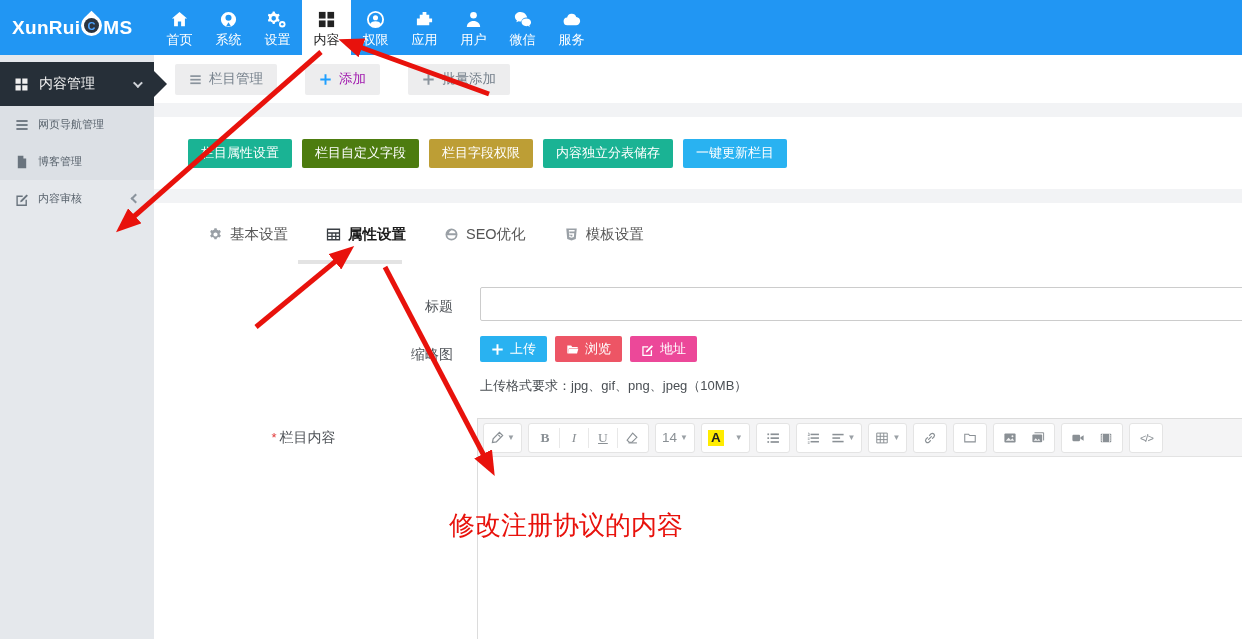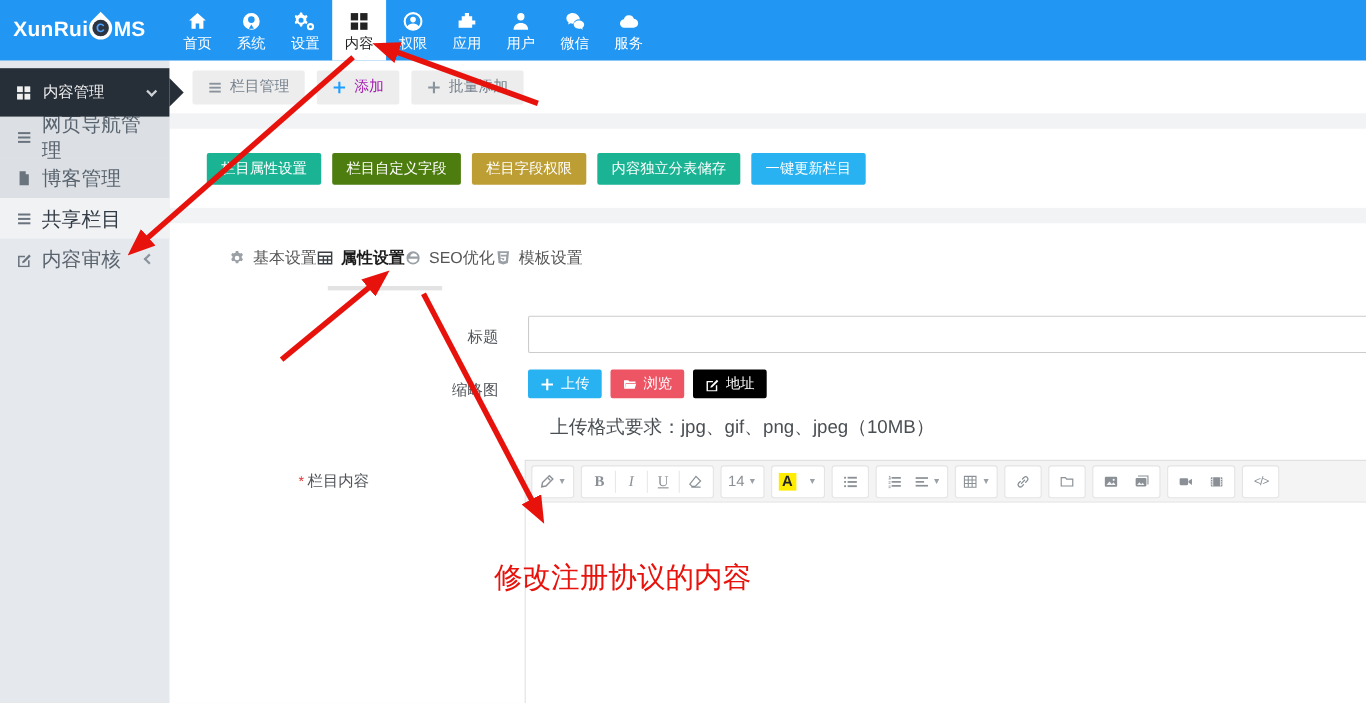--- a/index.html
+++ b/index.html
@@ -23,58 +23,58 @@
   .nav-item.active { background:#fff; color:#222; }
   .nav-item.active svg { fill:#222; }
 
   
   .sidebar { position:absolute; top:55px; left:0; width:154px; bottom:0; background:#e5e8ec; z-index:5; }
   .side-header { margin-top:7px; height:44px; background:#262f38; color:#f0f0f0; display:flex; align-items:center; gap:10px; padding:0 14px; font-size:14px; position:relative; cursor:pointer; }
   .side-header svg { width:15px; height:15px; fill:#f0f0f0; }
   .side-header .chev { margin-left:auto; width:7px; height:7px; border-right:2px solid #cfd3d8; border-bottom:2px solid #cfd3d8; transform:rotate(45deg) translateY(-2px); }
   .side-header::after { content:""; position:absolute; right:-13px; top:9px; width:0; height:0;
                         border-left:13px solid #262f38; border-top:13px solid transparent; border-bottom:13px solid transparent; }
-  .side-item { height:37px; display:flex; align-items:center; gap:9px; padding:0 15px; background:#dce0e5; color:#59636d; font-size:18px; cursor:pointer; }
+  .side-item { height:37px; display:flex; align-items:center; gap:9px; padding:0 15px; background:#dce0e5; color:#59636d; font-size:11px; cursor:pointer; }
   .side-item svg { width:14px; height:14px; fill:#6a747e; }
   .side-item.active { background:#f0f2f4; color:#333c46; }
   .side-item.toplevel { background:transparent; }
   .side-item .chevL { margin-left:auto; width:7px; height:7px; border-right:2px solid #8b949d; border-bottom:2px solid #8b949d; transform:rotate(135deg); }
 
   
-  .toolbar-row { position:absolute; left:154px; top:55px; right:0; height:48px; background:#fff; display:flex; align-items:center; gap:11px; padding-left:21px; }
+  .toolbar-row { position:absolute; left:154px; top:55px; right:0; height:48px; background:#fff; display:flex; align-items:center; gap:28px; padding-left:21px; }
   .tool-btn { height:31px; background:#ededee; border-radius:2px; display:flex; align-items:center; gap:7px; padding:0 14px; font-size:13.5px; color:#76818c; cursor:pointer; }
   .tool-btn svg { width:13px; height:13px; fill:#8a939c; }
   .tool-btn.add { color:#a21caf; }
   .tool-btn.add svg { fill:#1e9fff; }
 
   
   .buttons-panel { position:absolute; left:154px; top:117px; right:0; height:72px; background:#fff; display:flex; align-items:center; gap:10px; padding-left:34px; }
   .cbtn { height:29px; border-radius:2px; color:#fff; font-size:13px; display:flex; align-items:center; padding:0 13px; cursor:pointer; }
   .cbtn.teal { background:#1ab394; }
   .cbtn.red  { background:#4d7c0f; }
   .cbtn.gold { background:#bd9e35; }
   .cbtn.sky  { background:#29b2f1; }
 
   
   .main-panel { position:absolute; left:154px; top:203px; right:0; bottom:0; background:#fff; }
-  .tabs { position:absolute; top:22px; left:54px; display:flex; font-size:14.5px; color:#555; }
+  .tabs { position:absolute; top:22px; left:54px; display:flex; gap:38px; font-size:14.5px; color:#555; }
   .tab { display:flex; align-items:center; gap:7px; cursor:pointer; }
   .tab svg { width:15px; height:15px; fill:#9aa0a6; }
   .tab.active { font-weight:bold; color:#1b1b1b; }
   .tab.active svg { fill:#3a3f44; }
   .tab-underline { position:absolute; top:57px; left:144px; width:104px; height:4px; background:#e3e3e3; }
 
   .flabel { position:absolute; left:0; width:299px; text-align:right; font-size:14px; color:#4f5358; }
   .req { color:#e23b3b; margin-right:3px; font-size:13px; }
   .title-input { position:absolute; left:326px; right:-2px; top:84px; height:34px; border:1px solid #ccc; border-radius:2px; background:#fff; font-size:14px; padding:0 8px; outline:none; }
   .thumb-btns { position:absolute; left:326px; top:133px; display:flex; gap:8px; }
   .sbtn { height:26px; border-radius:2px; color:#fff; font-size:13px; display:flex; align-items:center; gap:6px; padding:0 11px; cursor:pointer; }
   .sbtn svg { width:13px; height:13px; fill:#fff; }
-  .sbtn.sky { background:#29b2f1; } .sbtn.red { background:#ed5565; } .sbtn.teal { background:#000000; }
-  .hint { position:absolute; left:326px; top:174px; font-size:17px; color:#4a4f54;margin-left:20px; }
+  .sbtn.sky { background:#29b2f1; } .sbtn.red { background:#ed5565; } .sbtn.teal { background:#ec4899; }
+  .hint { position:absolute; left:326px; top:174px; font-size:13px; color:#4a4f54; }
 
   
   .editor { position:absolute; left:323px; top:215px; right:-2px; bottom:-2px; border:1px solid #dcdcdc; background:#fff; }
   .ed-toolbar { height:38px; background:#f4f4f5; border-bottom:1px solid #e3e3e3; display:flex; align-items:center; gap:6px; padding:0 5px; }
   .ed-group { background:#fff; border:1px solid #e4e4e4; border-radius:3px; height:30px; display:flex; align-items:center; padding:0 2px; }
   .ed-btn { min-width:28px; height:28px; display:flex; align-items:center; justify-content:center; gap:3px; color:#8a9095; font-size:13.5px; cursor:pointer; padding:0 4px; }
   .ed-btn svg { width:14px; height:14px; fill:#8a9095; }
   .ed-sep { width:1px; height:20px; background:#e8e8e8; }
   .caret { font-size:8px; color:#9aa0a5; }
   .bold-b { font-weight:bold; font-family:"Liberation Serif", serif; }
@@ -205,30 +205,20 @@
       </span>
     <span>网页导航管理</span>
   </div>
   <div class="side-item">
     <span>
         <svg viewBox="0 0 20 20">
           <path d="M4 1 h8 l4 4 v14 H4 Z M12 1 v4 h4 Z" fill-rule="evenodd"></path>
         </svg>
       </span>
     <span>博客管理</span>
-  </div>
-  <div class="side-item active">
-    <span>
-        <svg viewBox="0 0 20 20">
-          <rect x="2" y="3" width="16" height="2.6"></rect>
-          <rect x="2" y="8.7" width="16" height="2.6"></rect>
-          <rect x="2" y="14.4" width="16" height="2.6"></rect>
-        </svg>
-      </span>
-    <span>共享栏目</span>
   </div>
   <div class="side-item toplevel">
     <span>
         <svg viewBox="0 0 20 20">
           <path d="M2 5 h9 v2 H4 v11 h11 v-7 h2 v9 H2 Z"></path>
           <path d="M8 12 l8.5-8.5 2 2 L10 14 l-2.6.6 Z"></path>
         </svg>
       </span>
     <span>内容审核</span>
     <span class="chevL"></span>

